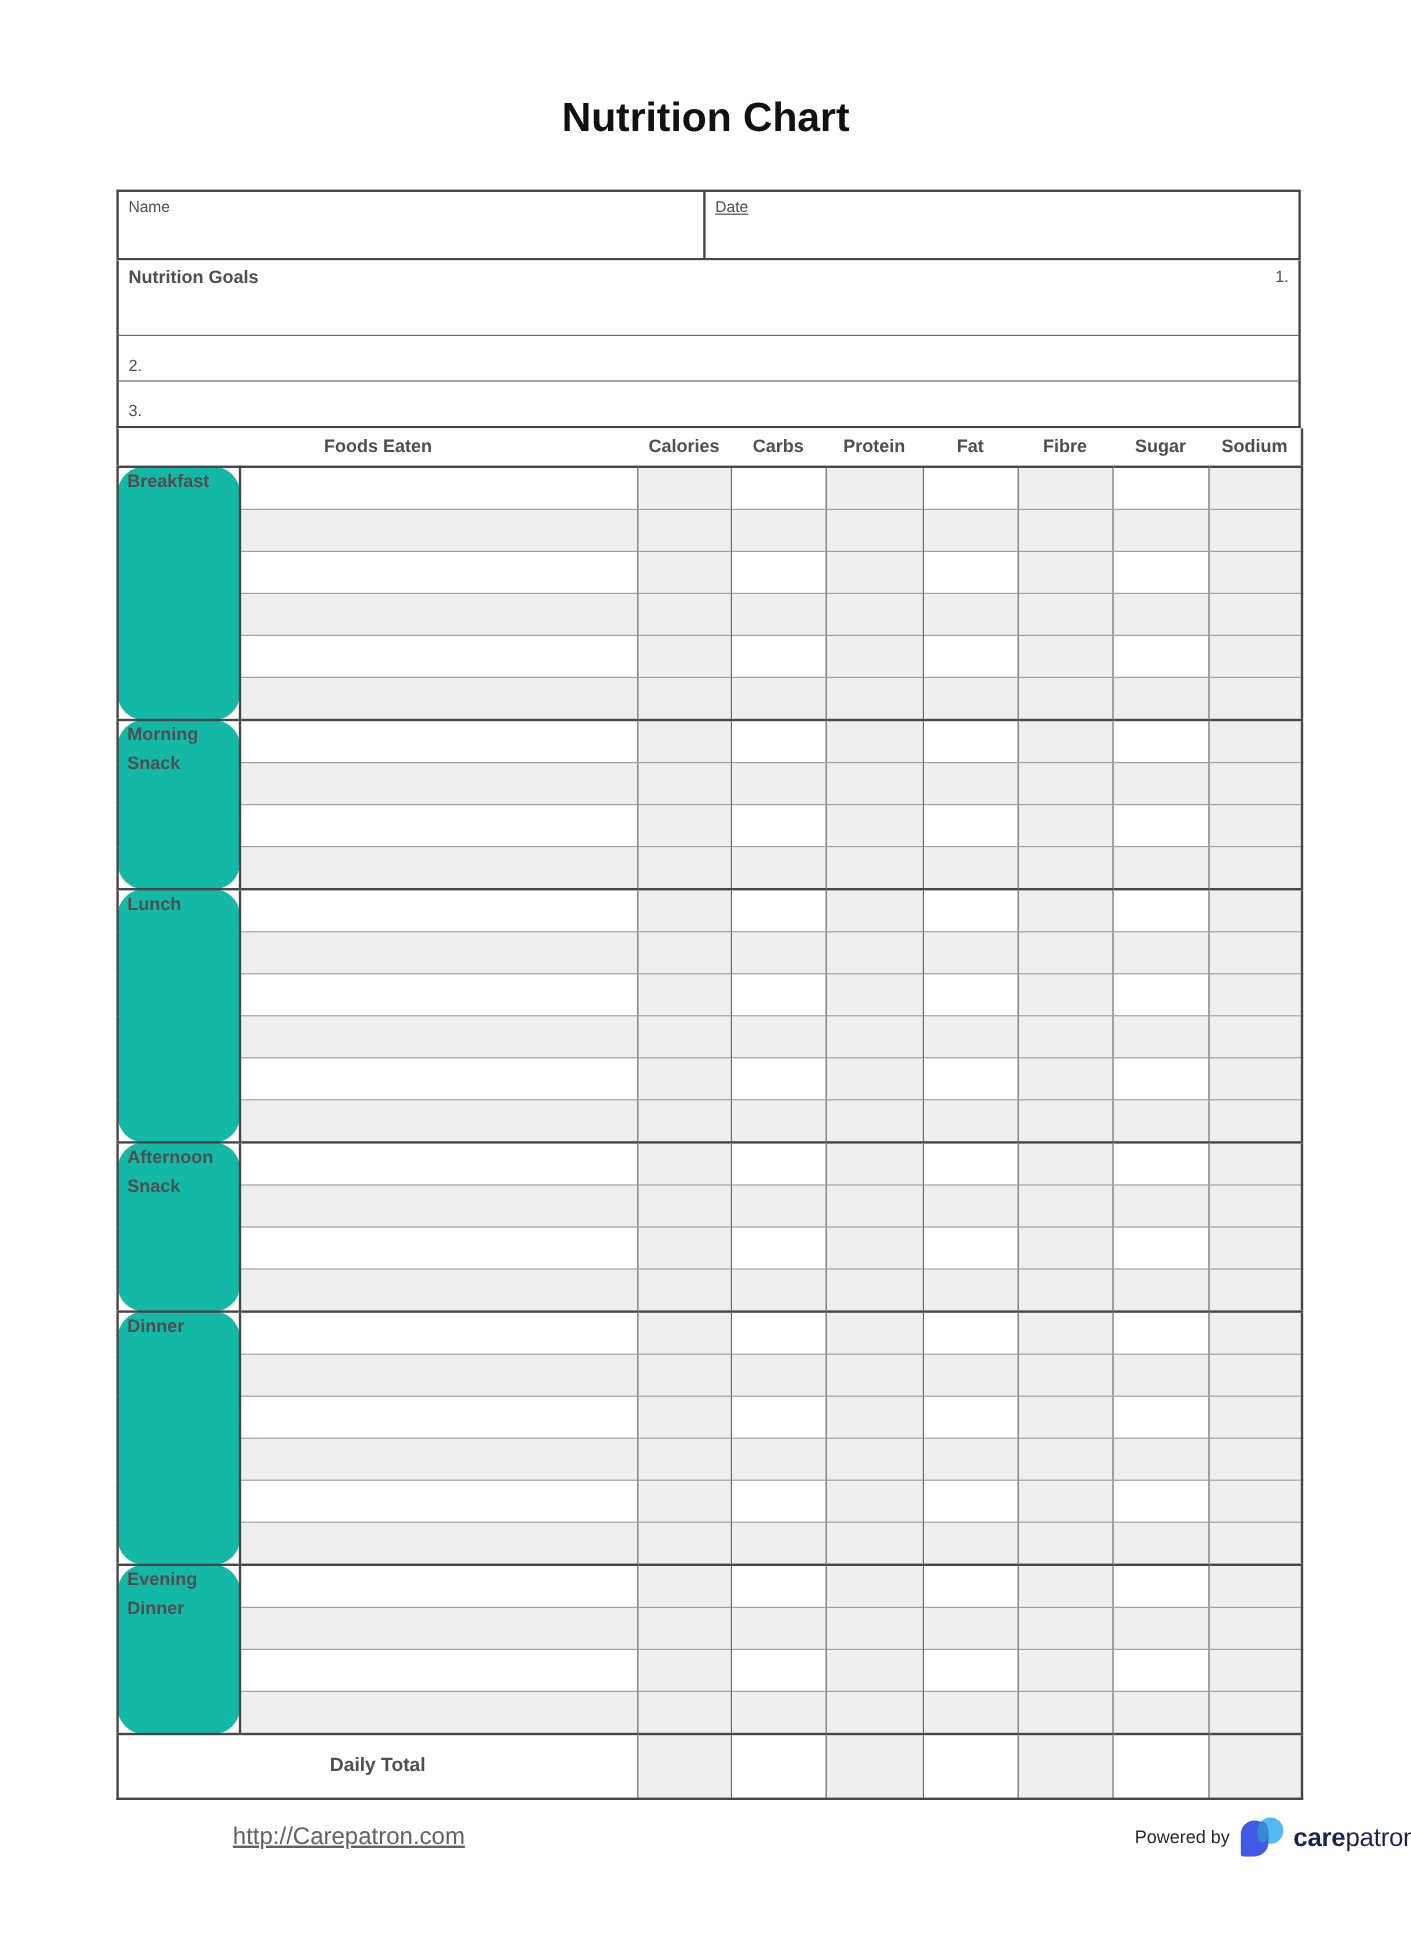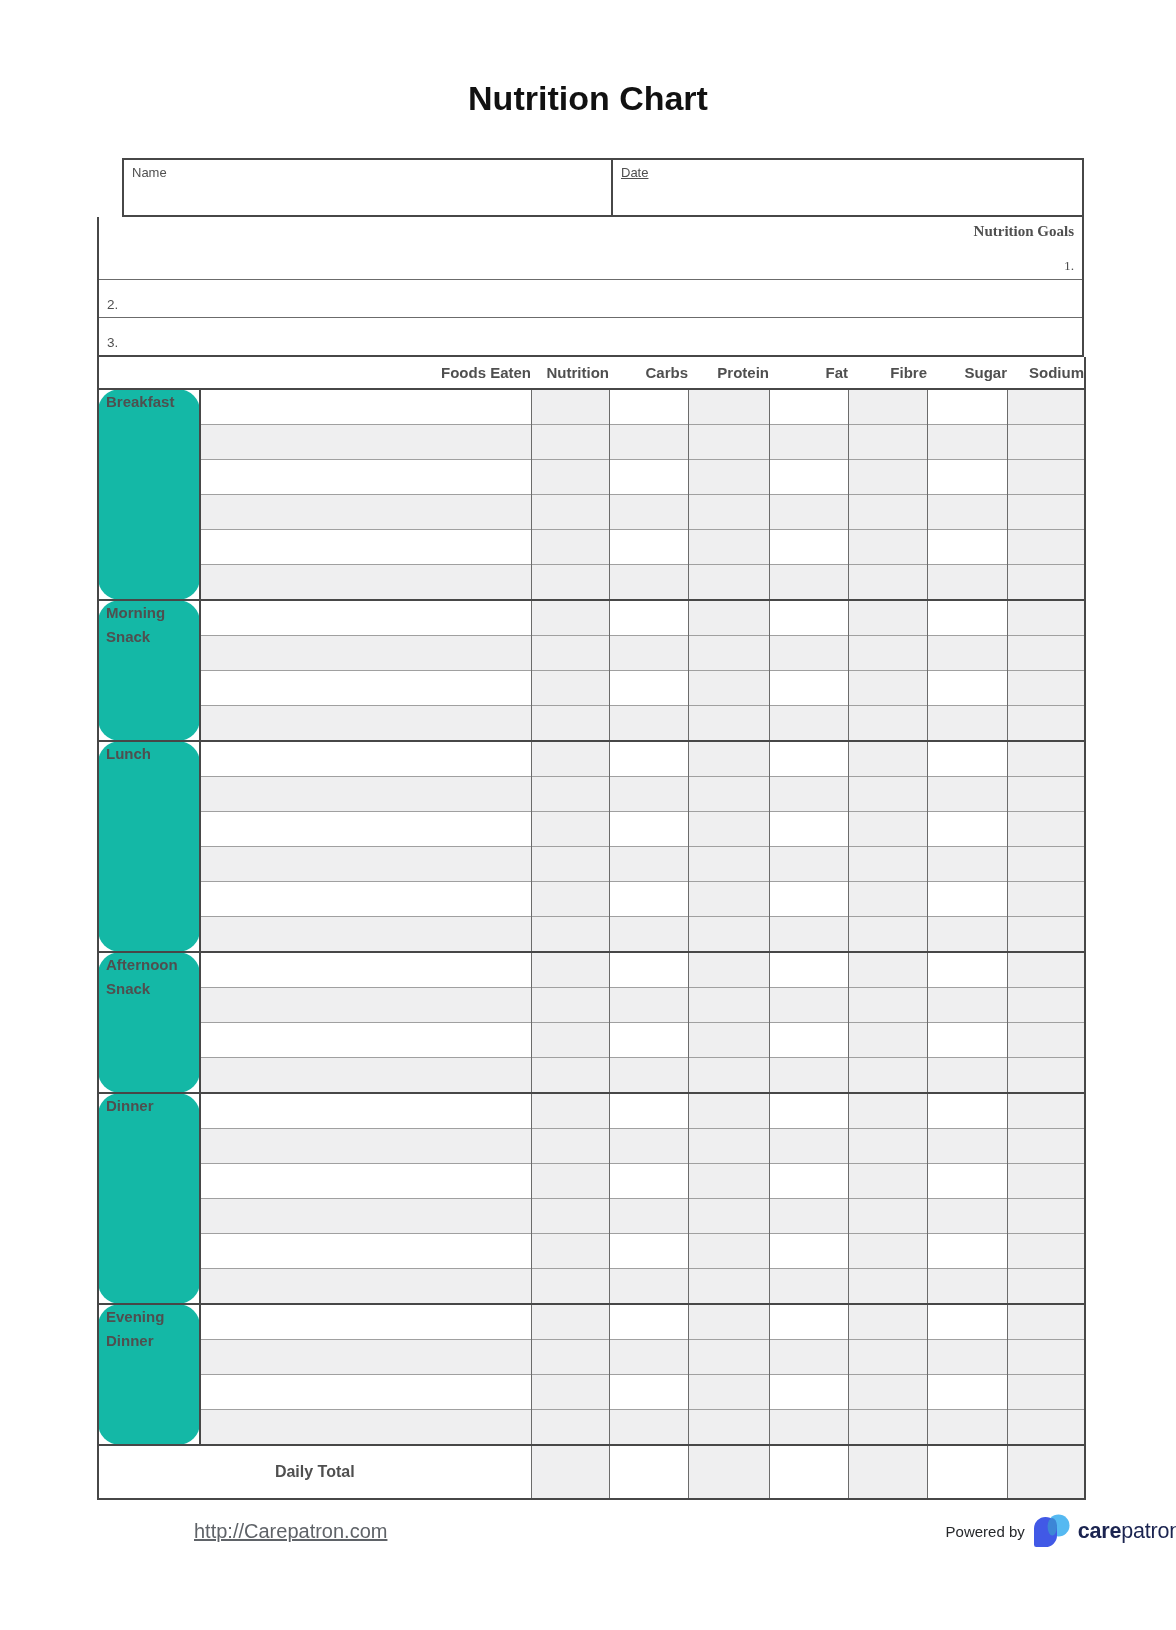--- a/index.html
+++ b/index.html
@@ -11,50 +11,50 @@
   .title {
     margin:10px; padding:64px 0 0; height:48px; line-height:48px;
     text-align:center; font-size:34px; font-weight:bold;
     color:var(--title,#111111);
   }
   .content { width:987px; margin-left:97px; }
 
   
   .info-box {
     margin-top:36px; height:59px; box-sizing:border-box;
-    border:2px solid var(--border-dark,#474747); display:flex; background:#fff;margin-left:25px;
+    border:2px solid var(--border-dark,#474747); display:flex; background:#fff;
   }
   .info-cell { box-sizing:border-box; padding:5px 8px; font-size:13px; color:var(--text,#4f4f4f); }
   .name-cell { width:489px; border-right:2px solid var(--border-dark,#474747); }
   .date-cell { flex:1;text-decoration:underline; }
 
   
   .goals-box {
     border:2px solid var(--border-dark,#474747); border-top:none;
     box-sizing:border-box; background:#fff;
   }
   .goal-row {
     box-sizing:border-box; height:38px; border-top:1px solid var(--border-col,#6e6e6e);
     display:flex; align-items:flex-end; padding:0 8px 5px; font-size:13.5px;
   }
   .goal-row.first {
-    height:62px; border-top:none; flex-direction:column; align-items:flex-end;
-    justify-content:space-between; padding:6px 8px 5px;font-family:Liberation Serif, serif;
+    height:62px; border-top:none; flex-direction:row; align-items:flex-start;
+    justify-content:space-between; padding:6px 8px 5px;
   }
   .goals-title { font-weight:bold; font-size:15px; color:var(--text,#4f4f4f); }
 
   
   .food-table {
     border-collapse:collapse; table-layout:fixed; width:987px;
     border:2px solid var(--border-dark,#474747); border-top:none; background:#fff;
   }
   .food-table th, .food-table td { padding:0; }
   .food-table thead th {
     height:31px; font-size:15px; font-weight:bold; color:var(--text,#4f4f4f);
-    border-bottom:2px solid var(--border-dark,#474747); background:#fff; text-align:right;
+    border-bottom:2px solid var(--border-dark,#474747); background:#fff; text-align:center;
   }
   .th-foods { padding-right:87px; }
   .food-table tbody td {
     height:34px; border-top:1px solid var(--border-row,#a0a0a0);
     border-left:1px solid var(--border-col,#6b6b6b); background:#fff;
   }
   .food-table tbody tr.sec-start td { border-top:2px solid var(--border-dark,#474747); }
   .food-table tbody tr.even td { background:var(--shade,#efeff0); }
   .food-table td.shade { background:var(--shade,#efeff0); }
   .food-table td.col-meal {
@@ -121,21 +121,21 @@
         <col style="width:79px">
           <col style="width:81px">
           <col style="width:79px">
         <col style="width:79px">
           <col style="width:80px">
           <col style="width:78px">
       </colgroup>
       <thead>
         <tr>
           <th class="th-foods" colspan="2">Foods Eaten</th>
-        <th>Nutrition</th>
+        <th>Calories</th>
             <th>Carbs</th>
             <th>Protein</th>
             <th>Fat</th>
             <th>Fibre</th>
             <th>Sugar</th>
             <th>Sodium</th>
           </tr>
       </thead>
       <tbody>
           <tr class="odd sec-start">

